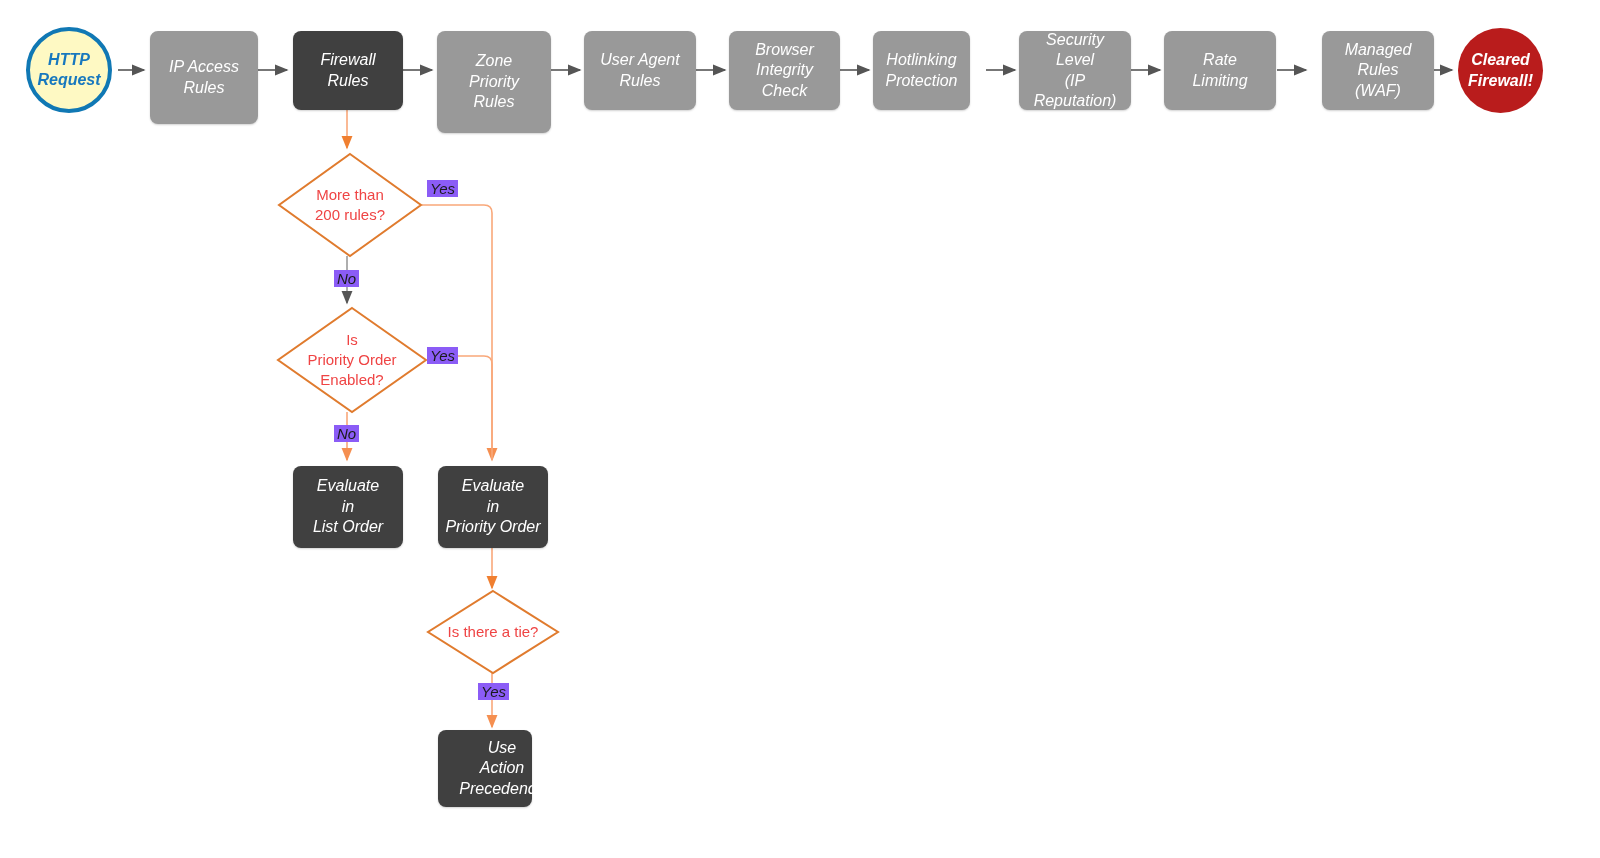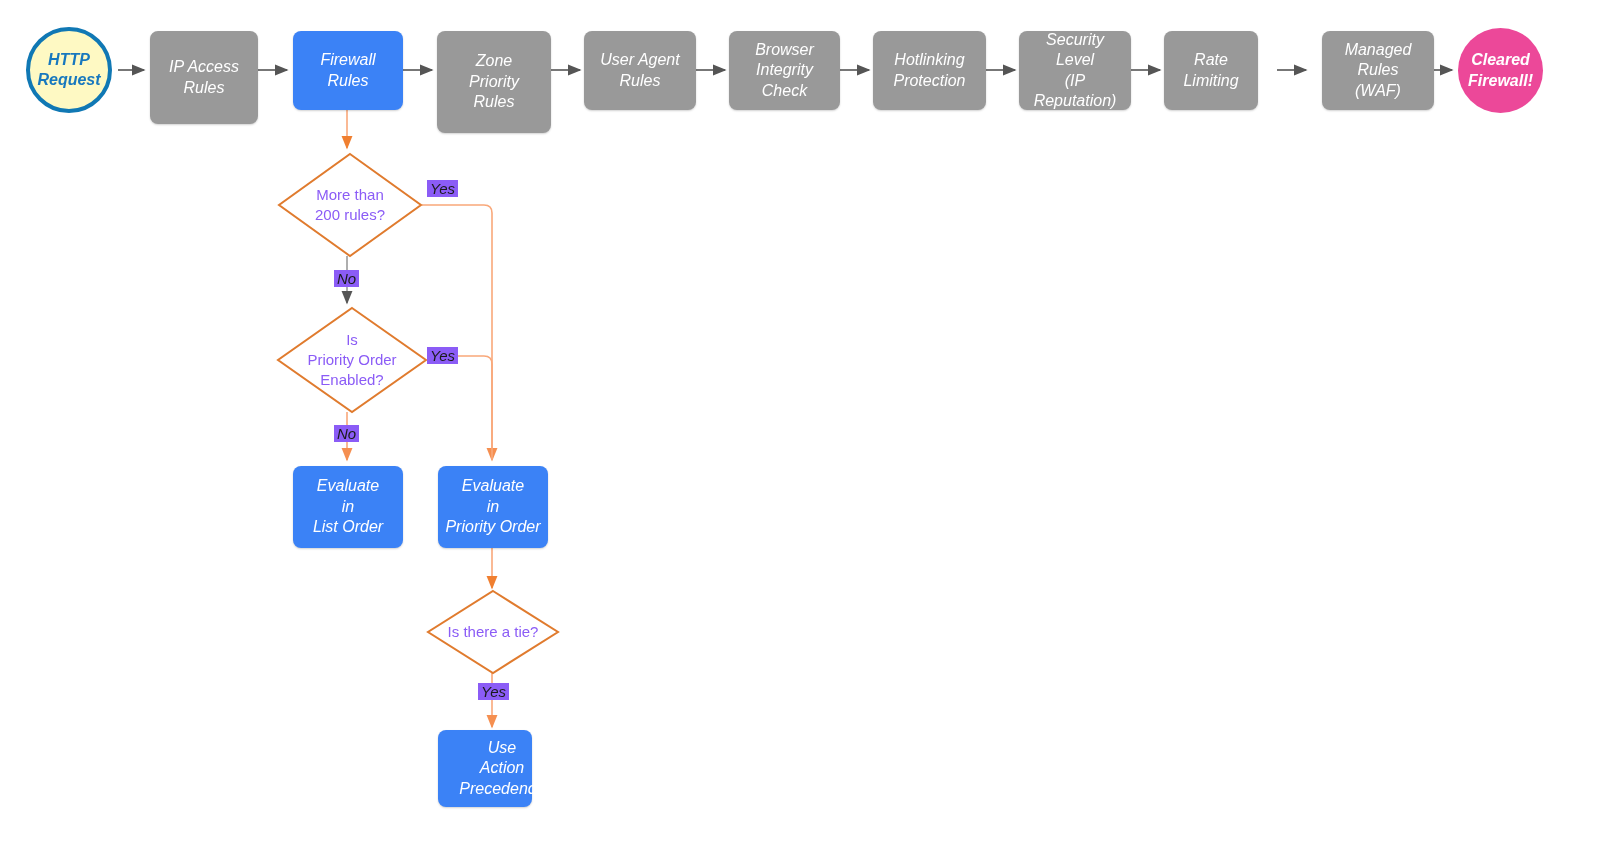--- a/index.html
+++ b/index.html
@@ -38,51 +38,51 @@
   
   .box {
     border-radius: 8px;
     font-style: italic;
     font-size: 16px;
     color: #ffffff;
     padding: 4px 6px;
     box-shadow: 0 1px 2px rgba(0,0,0,0.18);
   }
   .box.gray   { background: #999999; }
-  .box.orange { background: #3b82f6; }
+  .box.orange { background: #404040; }
   
   .circle {
     border-radius: 50%;
     font-style: italic;
     font-weight: bold;
     font-size: 16px;
   }
   .circle.outline {
     background: #fef9c3;
     border: 4px solid #1078B4;
     color: #1878BE;
   }
   .circle.filled {
-    background: #ec4899;
+    background: #b91c1c;
     color: #ffffff;
   }
   
   .diamond {
     background: transparent;
   }
   .diamond .dshape {
     position: absolute;
     left: 0; top: 0;
     width: 100%; height: 100%;
   }
   .diamond .dlabel {
     position: relative;
     z-index: 2;
     font-size: 15px;
-    color: #8b5cf6;
+    color: #ef4444;
     line-height: 1.32;
     font-style: normal;
   }
   
   .edge-label {
     position: absolute;
     font-size: 15px;
     font-style: italic;
     color: #1a1a1a;
     white-space: nowrap;
@@ -173,36 +173,36 @@
   </div>
 
   <div class="node box gray" style="left:729px; top:31px; width:111px; height:79px;">
     <div>
       <div>Browser</div>
       <div>Integrity</div>
       <div>Check</div>
     </div>
   </div>
 
-  <div class="node box gray" style="left:873px; top:31px; width:113px; height:79px;">
+  <div class="node box gray" style="left:873px; top:31px; width:97px; height:79px;">
     <div>
       <div>Hotlinking</div>
       <div>Protection</div>
     </div>
   </div>
 
   <div class="node box gray" style="left:1019px; top:31px; width:112px; height:79px;">
     <div>
       <div>Security</div>
       <div>Level</div>
       <div>(IP Reputation)</div>
     </div>
   </div>
 
-  <div class="node box gray" style="left:1164px; top:31px; width:94px; height:79px;">
+  <div class="node box gray" style="left:1164px; top:31px; width:112px; height:79px;">
     <div>
       <div>Rate</div>
       <div>Limiting</div>
     </div>
   </div>
 
   <div class="node box gray" style="left:1310px; top:31px; width:112px; height:79px;margin-left:12px;">
     <div>
       <div>Managed</div>
       <div>Rules</div>

